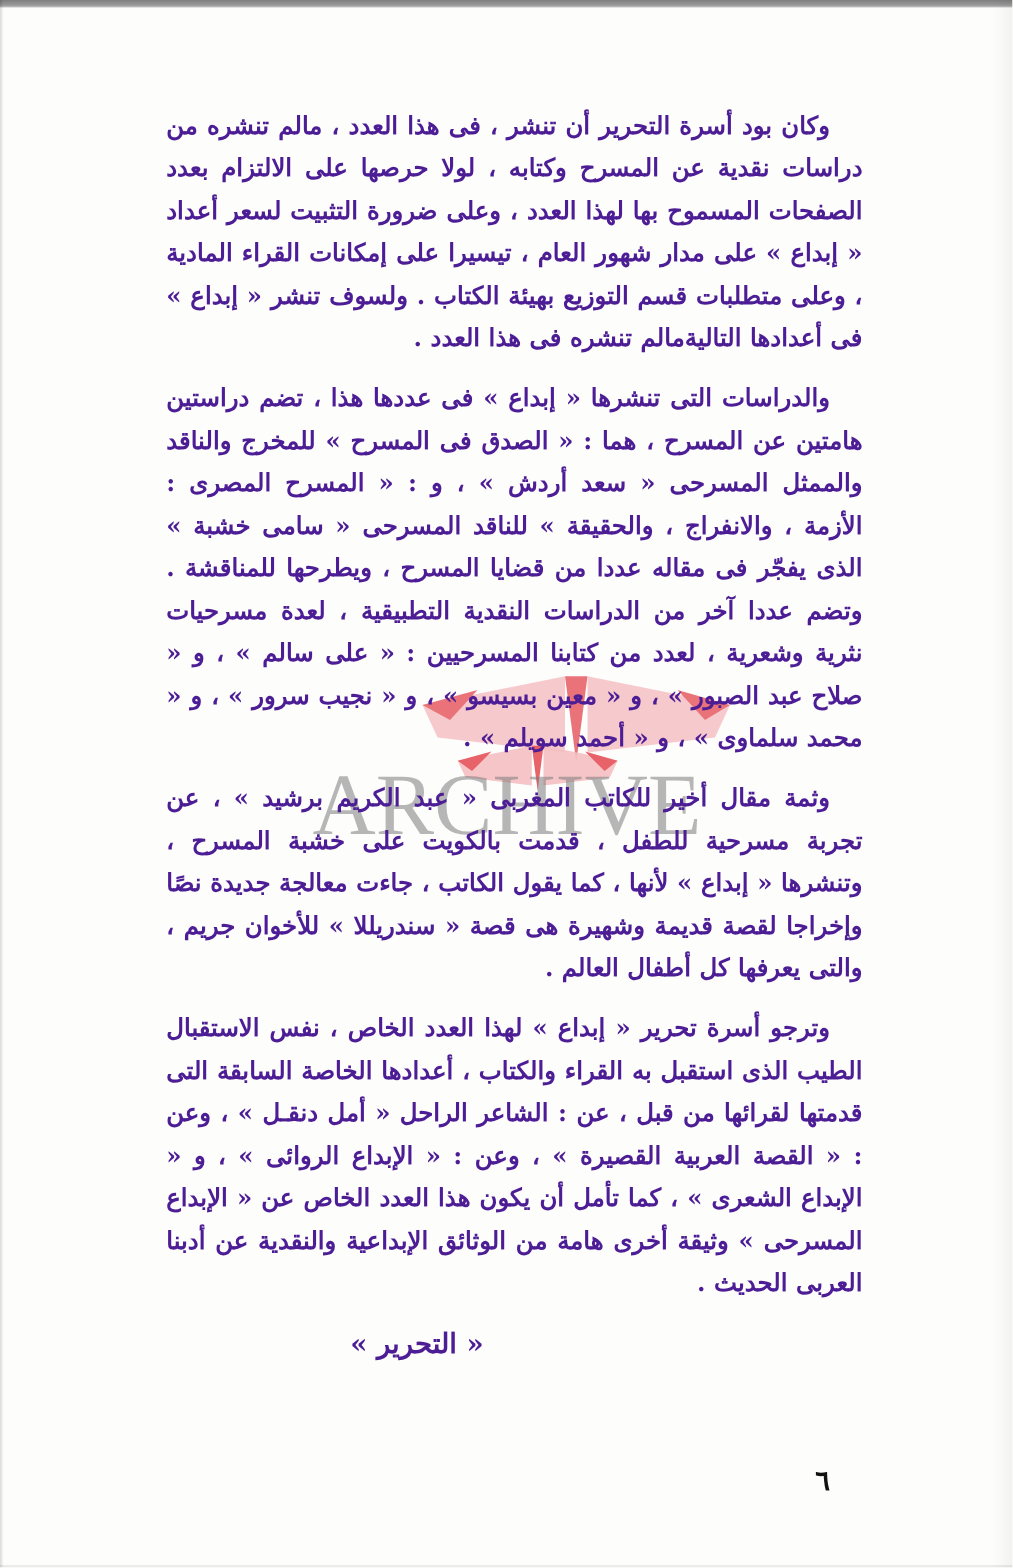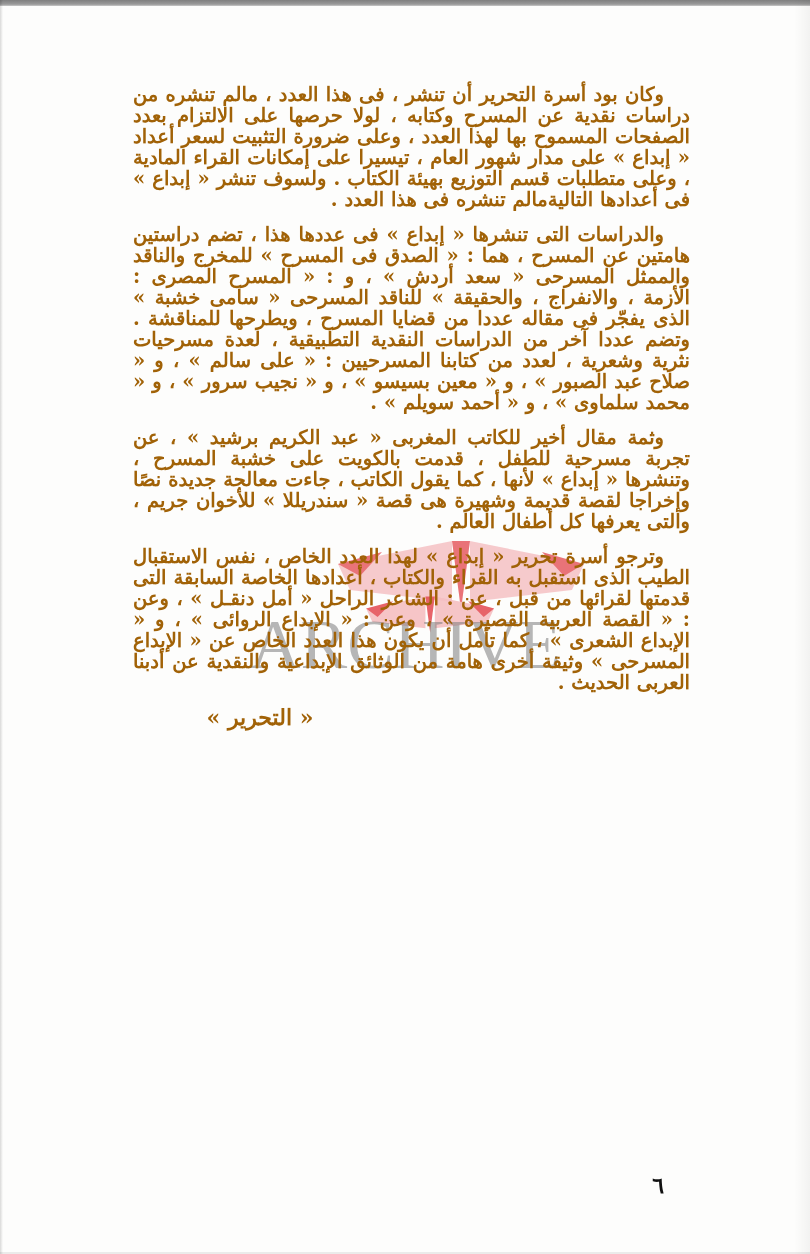--- a/index.html
+++ b/index.html
@@ -51,34 +51,34 @@
     font-family: "DejaVu Sans", "Liberation Sans", sans-serif;
     font-size: 17.5px; letter-spacing: 0.4px;
     opacity: 0.9;
     user-select: none;
   }
 
   
   .text-block {
     position: absolute; top: 84px; right: 120px; width: 557px;
     direction: rtl;
-    color: #a16207;
+    color: #4c1d95;
     font-family: "DejaVu Serif", "Liberation Serif", serif;
     font-size: 19.5px; font-weight: 700;
-    line-height: 21px;
+    line-height: 34px;
     text-align: justify;
   }
   .text-block p {
     margin: 0 0 14px 0;
     text-indent: 26px;
   }
   .signature {
     margin-top: 8px;
     padding-left: 0;
-    text-align: center;
+    text-align: right;
     padding-right: 303px;
     font-size: 22px;
     font-weight: 700;
     letter-spacing: 1px;
   }
   .page-number {
     position: absolute; top: 1172px; right: 146px;
     color: #111;
     font-size: 22px; font-weight: 700;
     font-family: "DejaVu Serif", serif;

